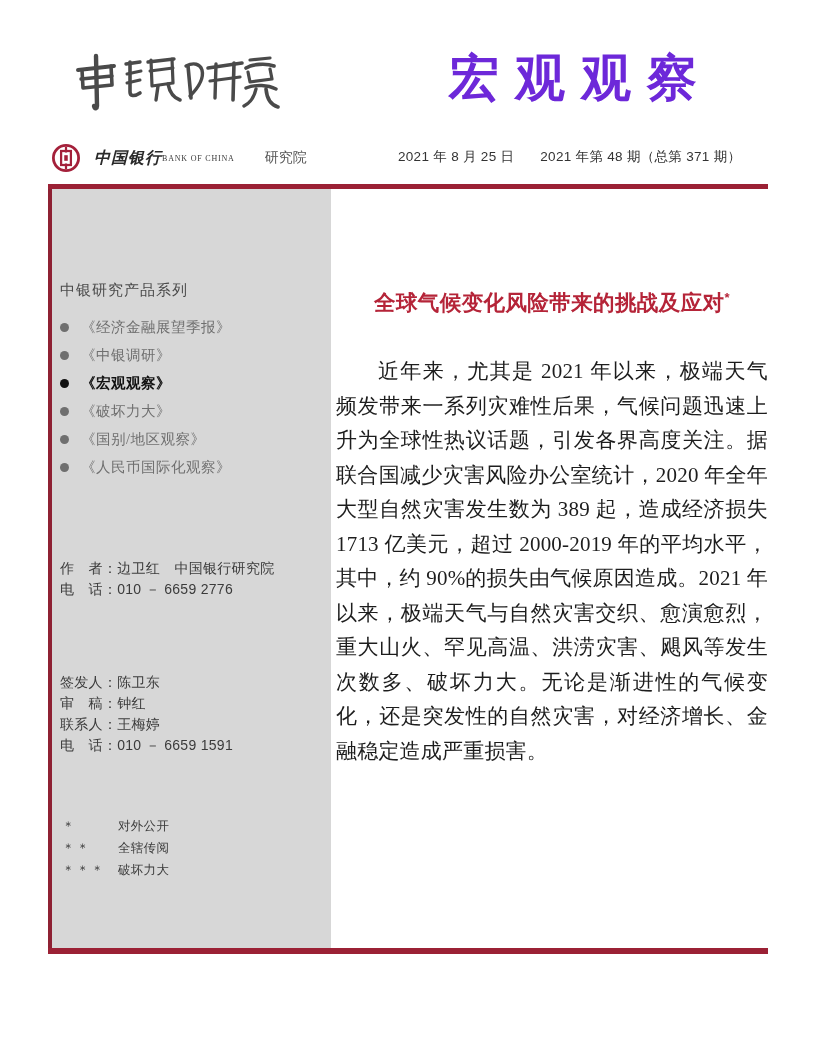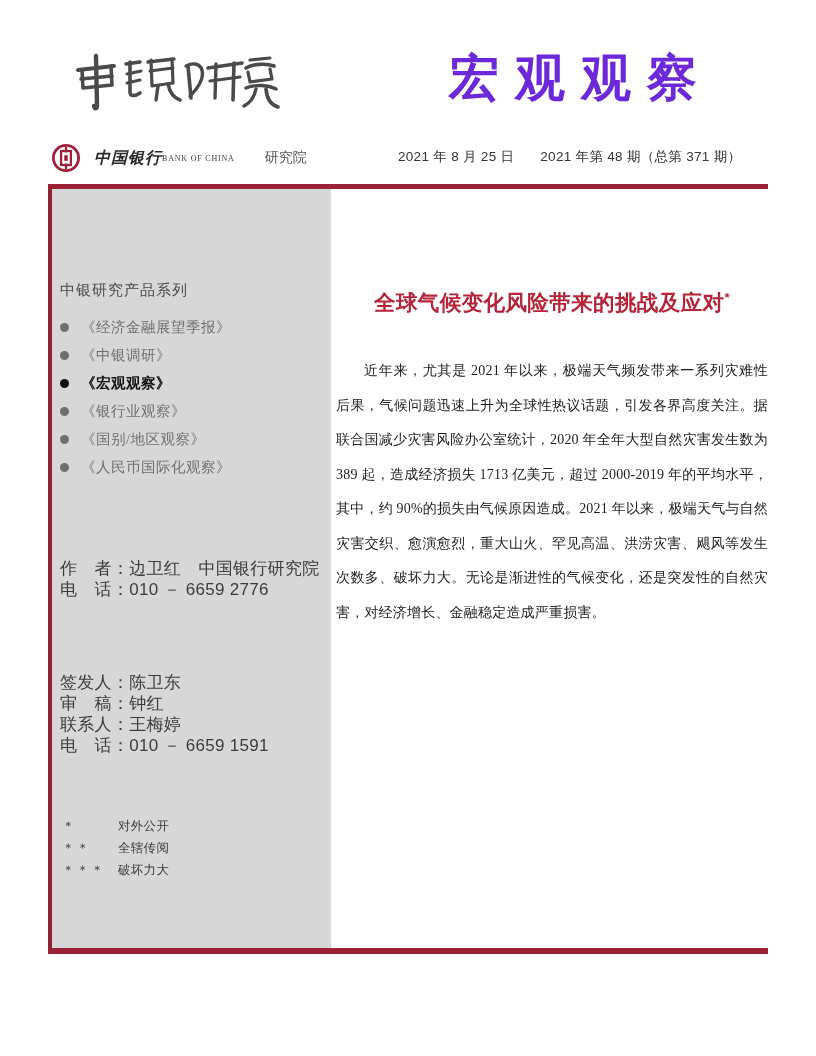--- a/index.html
+++ b/index.html
@@ -190,21 +190,21 @@
     width: 250px;
   }
   .contact-block-b {
     position: absolute;
     left: 8px;
     top: 483px;
     width: 250px;
   }
   .contact-line {
     font-family: "Liberation Sans", "DejaVu Sans", sans-serif;
-    font-size: 17px;
+    font-size: 14px;
     color: #3b3b3b;
     line-height: 21px;
     white-space: pre;
     letter-spacing: 0.3px;
   }
 
   .notes-block {
     position: absolute;
     left: 10px;
     top: 626px;
@@ -260,21 +260,21 @@
     font-size: 21.5px;
     line-height: 32px;
     letter-spacing: 0.4px;
     white-space: nowrap;
   }
 
   .article-body {
     margin: 0;
     padding-top: 26px;
     font-family: "Liberation Serif", "DejaVu Serif", serif;
-    font-size: 14px;
+    font-size: 21px;
     line-height: 34.5px;
     color: #1d1d1d;
     text-align: justify;
     text-justify: inter-ideograph;
     text-indent: 2em;
     letter-spacing: 0.2px;
   }
 </style>
 </head>
 <body>
@@ -355,21 +355,21 @@
       <li class="product-item">
         <span class="bullet"></span>
         <span>《中银调研》</span>
       </li>
       <li class="product-item active">
         <span class="bullet"></span>
         <span>《宏观观察》</span>
       </li>
       <li class="product-item">
         <span class="bullet"></span>
-        <span>《银行业观察》</span>
+        <span>《破坏力大》</span>
       </li>
       <li class="product-item">
         <span class="bullet"></span>
         <span>《国别/地区观察》</span>
       </li>
       <li class="product-item">
         <span class="bullet"></span>
         <span>《人民币国际化观察》</span>
       </li>
     </ul>

